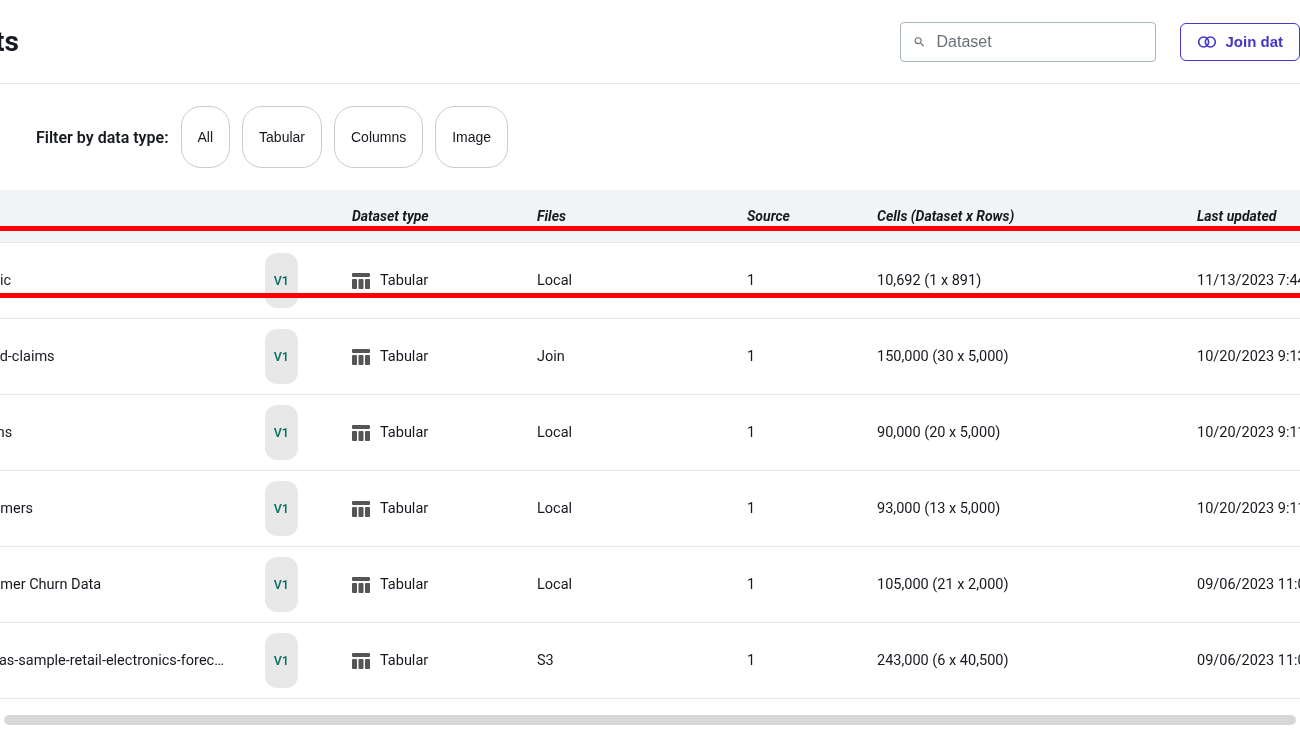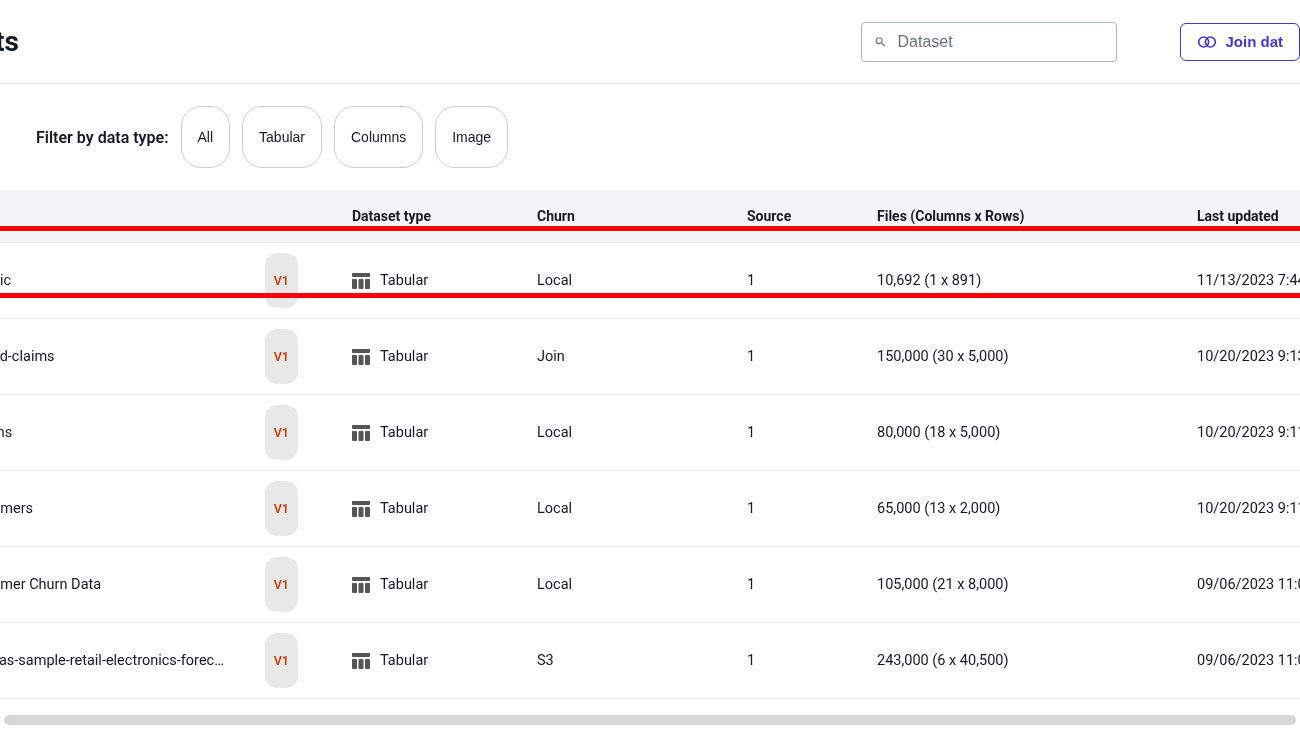--- a/index.html
+++ b/index.html
@@ -58,21 +58,20 @@
     gap: 8px;
     padding: 0 16px;
     height: 38px;
     border: 1px solid #4338ca;
     border-radius: 6px;
     background: #fff;
     color: #4338ca;
     font-weight: 600;
     font-size: 15px;
     cursor: pointer;
-    margin-left: 39px;
   }
   .filter-bar {
     display: flex;
     align-items: center;
     gap: 12px;
     padding: 22px 36px;
   }
   .filter-label {
     font-size: 16px;
     font-weight: 600;
@@ -98,20 +97,21 @@
   thead tr {
     background: #f3f4f6;
   }
   th {
     text-align: left;
     font-weight: 700;
     font-size: 14px;
     padding: 18px 12px;
     color: #16191f;
     border-bottom: 1px solid #e8e8e8;
+    font-style: italic;
   }
   tbody tr {
     border-bottom: 1px solid #e8e8e8;
     height: 56px;
   }
   td {
     padding: 10px 12px;
     font-size: 14.5px;
     color: #16191f;
     white-space: nowrap;
@@ -133,21 +133,21 @@
   }
   .name-text { 
     overflow: hidden; 
     text-overflow: ellipsis; 
     white-space: nowrap; 
     margin-left:-20px;
     max-width: 250px;
   }
   .ver-badge {
     background: #e8e8e8;
-    color: #c2410c;
+    color: #0f766e;
     font-size: 12.5px;
     font-weight: 600;
     padding: 20px 9px;
     border-radius: 12px;
   }
   .type-cell {
     display: flex;
     align-items: center;
     gap: 10px;
   }
@@ -219,23 +219,23 @@
         <col class="col-type">
         <col class="col-source">
         <col class="col-files">
         <col class="col-cells">
         <col class="col-updated">
     </colgroup>
     <thead>
       <tr>
         <th></th>
         <th>Dataset type</th>
-        <th>Churn</th>
+        <th>Files</th>
         <th>Source</th>
-        <th>Files (Columns x Rows)</th>
+        <th>Cells (Dataset x Rows)</th>
         <th>Last updated</th>
       </tr>
     </thead>
     <tbody id="tbody">
         <tr>
           <td>
             <div class="name-cell">
               <span class="name-text">nic</span>
               <span class="ver-badge">V1</span>
             </div>
@@ -298,21 +298,21 @@
                   <rect x="0" y="6" width="5" height="10" rx="1"></rect>
                   <rect x="6.5" y="6" width="5" height="10" rx="1"></rect>
                   <rect x="13" y="6" width="5" height="10" rx="1"></rect>
                 </svg>
               </span>
               <span>Tabular</span>
             </div>
           </td>
           <td>Local</td>
           <td>1</td>
-          <td>80,000 (18 x 5,000)</td>
+          <td>90,000 (20 x 5,000)</td>
           <td>10/20/2023 9:11</td>
         </tr>
         <tr>
           <td>
             <div class="name-cell">
               <span class="name-text">omers</span>
               <span class="ver-badge">V1</span>
             </div>
           </td>
           <td>
@@ -323,21 +323,21 @@
                   <rect x="0" y="6" width="5" height="10" rx="1"></rect>
                   <rect x="6.5" y="6" width="5" height="10" rx="1"></rect>
                   <rect x="13" y="6" width="5" height="10" rx="1"></rect>
                 </svg>
               </span>
               <span>Tabular</span>
             </div>
           </td>
           <td>Local</td>
           <td>1</td>
-          <td>65,000 (13 x 2,000)</td>
+          <td>93,000 (13 x 5,000)</td>
           <td>10/20/2023 9:11</td>
         </tr>
         <tr>
           <td>
             <div class="name-cell">
               <span class="name-text">omer Churn Data</span>
               <span class="ver-badge">V1</span>
             </div>
           </td>
           <td>
@@ -348,21 +348,21 @@
                   <rect x="0" y="6" width="5" height="10" rx="1"></rect>
                   <rect x="6.5" y="6" width="5" height="10" rx="1"></rect>
                   <rect x="13" y="6" width="5" height="10" rx="1"></rect>
                 </svg>
               </span>
               <span>Tabular</span>
             </div>
           </td>
           <td>Local</td>
           <td>1</td>
-          <td>105,000 (21 x 8,000)</td>
+          <td>105,000 (21 x 2,000)</td>
           <td>09/06/2023 11:0</td>
         </tr>
         <tr>
           <td>
             <div class="name-cell">
               <span class="name-text">vas-sample-retail-electronics-forec…</span>
               <span class="ver-badge">V1</span>
             </div>
           </td>
           <td>

